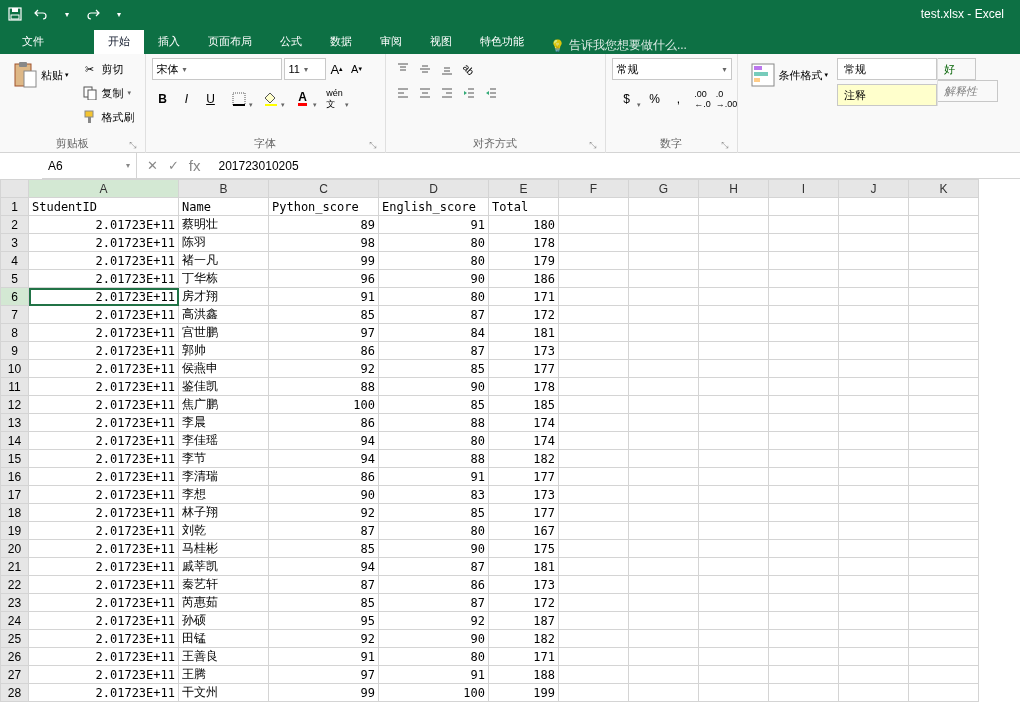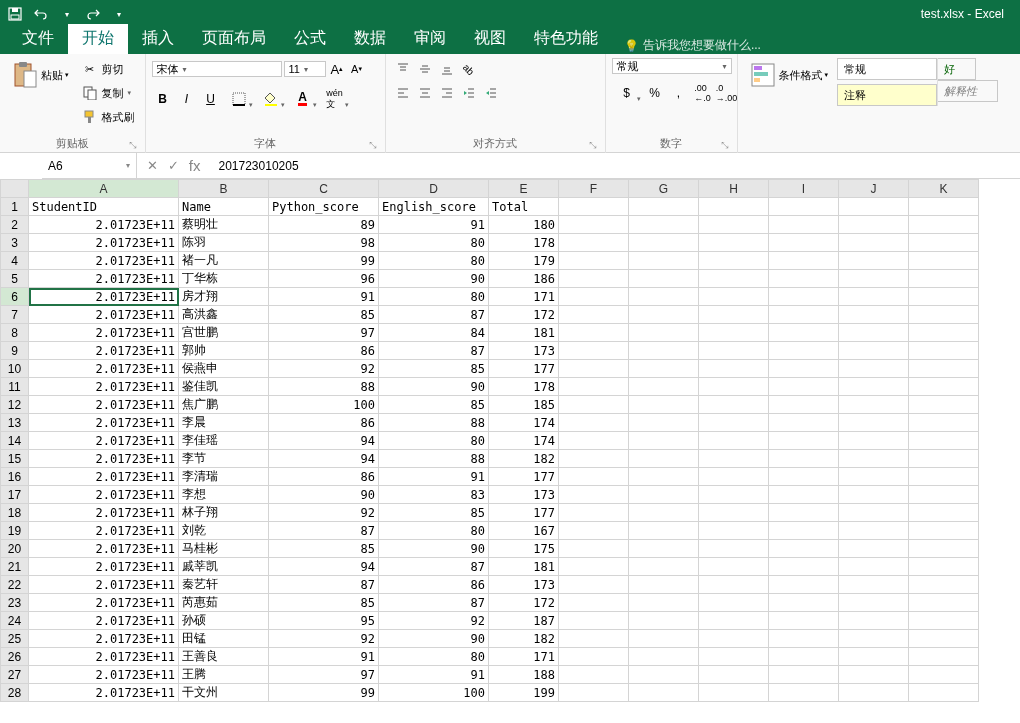--- a/index.html
+++ b/index.html
@@ -4,38 +4,38 @@
 <style>
 * { margin: 0; padding: 0; box-sizing: border-box; font-family: "Microsoft YaHei", Arial, sans-serif; }
 body { background: #fff; overflow: hidden; width: 1020px; height: 723px; font-size: 12px; }
 
 .titlebar { background: #0d7044; height: 28px; display: flex; align-items: center; color: #fff; padding: 0 6px; }
 .qat { display: flex; gap: 8px; align-items: center; }
 .qat-icon { width: 18px; height: 18px; display: flex; align-items: center; justify-content: center; cursor: pointer; }
 .title-text { flex: 1; text-align: right; padding-right: 10px; font-size: 12px; }
 
 .tabbar { background: #0d7044; height: 26px; display: flex; align-items: flex-end; padding-left: 8px; color: #fff; }
-.tab { padding: 4px 14px 5px; font-size: 16px; cursor: pointer; }
-.tab.active { background: #fff; color: #0f766e; }
+.tab { padding: 4px 14px 5px; font-size: 11px; cursor: pointer; }
+.tab.active { background: #fff; color: #0f172a; margin-left: 36px; }
 .tab.file { background: #0d7044; }
 .tellme { margin-left: 12px; display: flex; align-items: center; gap: 4px; opacity: 0.85; }
 
 .ribbon { background: #f9f9f9; border-bottom: 1px solid #d4d4d4; height: 99px; display: flex; }
 .rgroup { border-right: 1px solid #e0e0e0; padding: 4px 6px 0; display: flex; flex-direction: column; height: 99px; }
 .rgroup-body { flex: 1; display: flex; align-items: flex-start; gap: 4px; }
 .rgroup-label { font-size: 11px; color: #666; text-align: center; padding: 2px 0; position: relative; }
 .rgroup-label .launcher { position: absolute; right: 2px; bottom: 2px; font-size: 9px; color: #888; cursor: pointer; }
 
 .btn-col { display: flex; flex-direction: column; gap: 2px; }
 .btn-sm { display: flex; align-items: center; gap: 4px; padding: 2px 4px; cursor: pointer; font-size: 11px; height: 22px; }
 .btn-lg { display: flex; flex-direction: row; align-items: center; gap: 2px; padding: 3px 5px; cursor: pointer; font-size: 11px; text-align: center; }
 .icon16 { width: 16px; height: 16px; display: inline-flex; align-items: center; justify-content: center; }
 .icon32 { width: 28px; height: 28px; display: inline-flex; align-items: center; justify-content: center; }
 
-.combo { height: 16px; border: 1px solid #c8c8c8; background: #fff; display: flex; align-items: center; padding: 0 4px; font-size: 11px; cursor: pointer; }
+.combo { height: 22px; border: 1px solid #c8c8c8; background: #fff; display: flex; align-items: center; padding: 0 4px; font-size: 11px; cursor: pointer; }
 .combo .arrow { margin-left: 4px; font-size: 8px; color: #666; }
 
 .font-row { display: flex; gap: 2px; align-items: center; }
 .font-row .combo:first-child { width: 130px; }
 .font-row .combo:nth-child(2) { width: 42px; }
 .font-sz-btn { width: 18px; height: 22px; display: flex; align-items: center; justify-content: center; cursor: pointer; }
 
 .format-btns { display: flex; gap: 2px; margin-top: 4px; }
 .fmt-btn { width: 22px; height: 22px; display: flex; align-items: center; justify-content: center; cursor: pointer; font-size: 12px; }
 .fmt-btn.dd { width: 30px; position: relative; }

